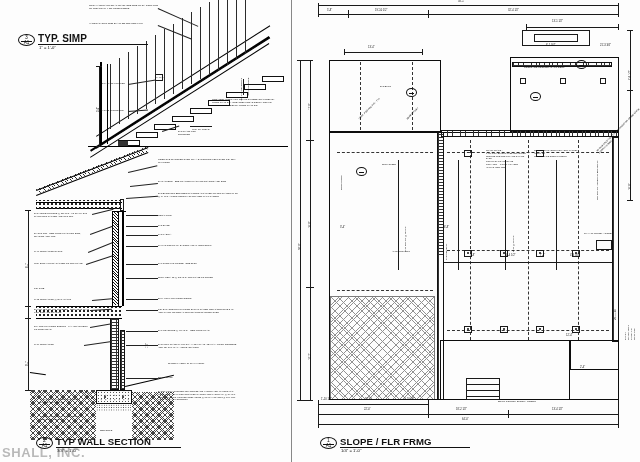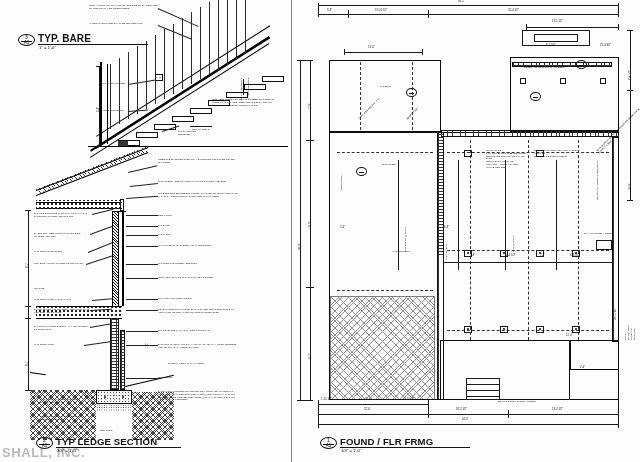--- a/index.html
+++ b/index.html
@@ -147,21 +147,21 @@
     <div class="leader" style="left:128px;top:84px;width:28px;transform:rotate(-9deg);"></div>
     <div class="leader" style="left:128px;top:111px;width:20px;transform:rotate(-4deg);"></div>
     <div class="leader" style="left:162px;top:131px;width:18px;transform:rotate(-18deg);"></div>
 
     <div class="titleblk">
       <div class="bub" style="left:18px;top:34px;">
         <span class="num">3</span>
         <span class="bar"></span>
         <span class="den">A1</span>
       </div>
-      <div class="tt" style="left:38px;top:33px;">TYP. BARE</div>
+      <div class="tt" style="left:38px;top:33px;">TYP. SIMP</div>
       <div class="ts" style="left:39px;top:45px;">1" = 1'-0"</div>
       <div class="trule" style="left:38px;top:44px;width:110px;"></div>
     </div>
   </div>
 
   <div>
 
     <div class="ln2" style="left:36px;top:190px;width:120px;height:1.3px;transform-origin:0 0;transform:rotate(-21deg);"></div>
     <div class="ln2" style="left:36px;top:195px;width:120px;height:1px;transform-origin:0 0;transform:rotate(-21deg);"></div>
     <div class="shingle" style="position:absolute;left:36px;top:189px;width:118px;height:5px;transform-origin:0 0;transform:rotate(-21deg);"></div>
@@ -261,21 +261,21 @@
       <div class="leader" style="left:90px;top:327px;width:22px;transform:rotate(-10deg);"></div>
       <div class="leader" style="left:84px;top:345px;width:28px;transform:rotate(-8deg);"></div>
     </div>
 
     <div class="titleblk">
       <div class="bub" style="left:36px;top:437px;">
         <span class="num">2</span>
         <span class="bar"></span>
         <span class="den">A1</span>
       </div>
-      <div class="tt" style="left:56px;top:436px;font-size:9.6px;">TYP LEDGE SECTION</div>
+      <div class="tt" style="left:56px;top:436px;font-size:9.6px;">TYP WALL SECTION</div>
       <div class="ts" style="left:57px;top:448px;">3/4" = 1'-0"</div>
       <div class="trule" style="left:56px;top:447px;width:125px;"></div>
     </div>
   </div>
 
   <div>
 
     <div class="ln hl" style="left:318px;top:5px;width:300px;"></div>
     <div class="ln hl" style="left:318px;top:14px;width:300px;"></div>
     <div class="ln vl" style="left:318px;top:3px;height:14px;"></div>
@@ -448,21 +448,21 @@
     <div class="dim" style="left:444px;top:226px;">6'-8"</div>
     <div class="dim" style="left:340px;top:226px;">3'-4"</div>
     <div class="dim" style="left:600px;top:44px;">21'-3 3/4"</div>
 
     <div class="titleblk">
       <div class="bub" style="left:320px;top:437px;">
         <span class="num">1</span>
         <span class="bar"></span>
         <span class="den">A1</span>
       </div>
-      <div class="tt" style="left:340px;top:436px;font-size:9.6px;">FOUND / FLR FRMG</div>
+      <div class="tt" style="left:340px;top:436px;font-size:9.6px;">SLOPE / FLR FRMG</div>
       <div class="ts" style="left:341px;top:448px;">1/4" = 1'-0"</div>
       <div class="trule" style="left:340px;top:447px;width:130px;"></div>
     </div>
   </div>
 
   <div class="wm">SHALL, INC.</div>
 
 </div>
 
 </body></html>

